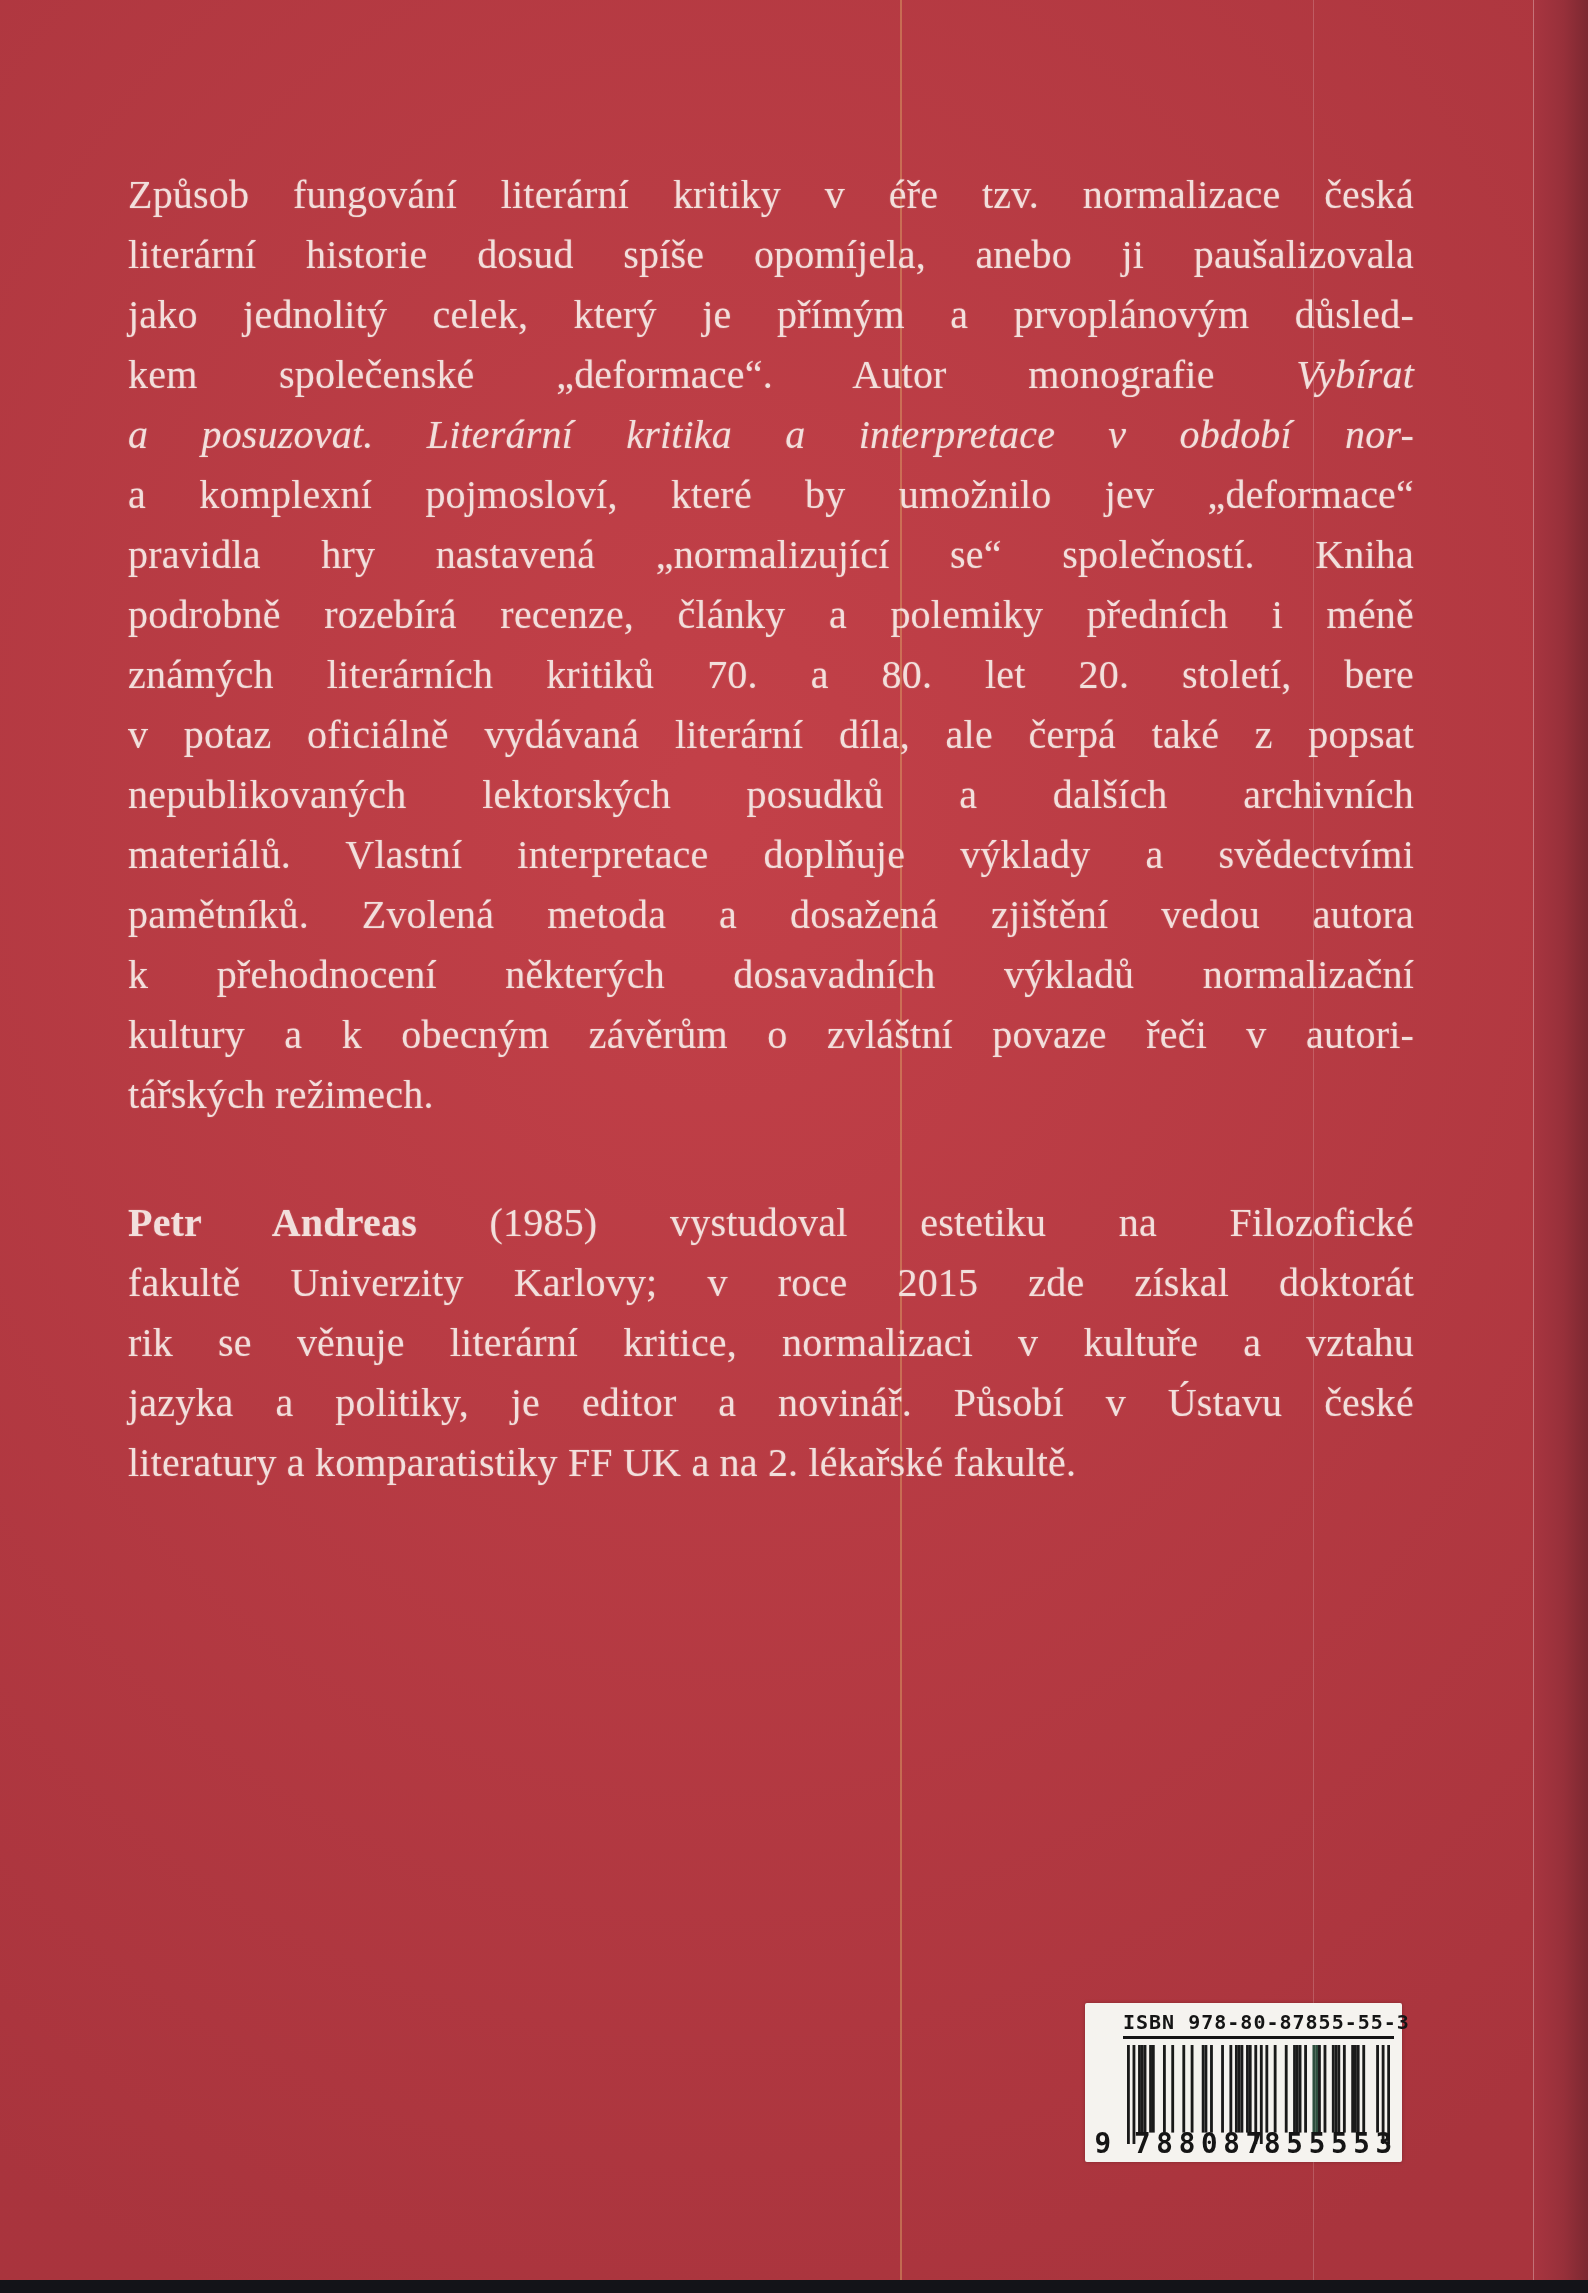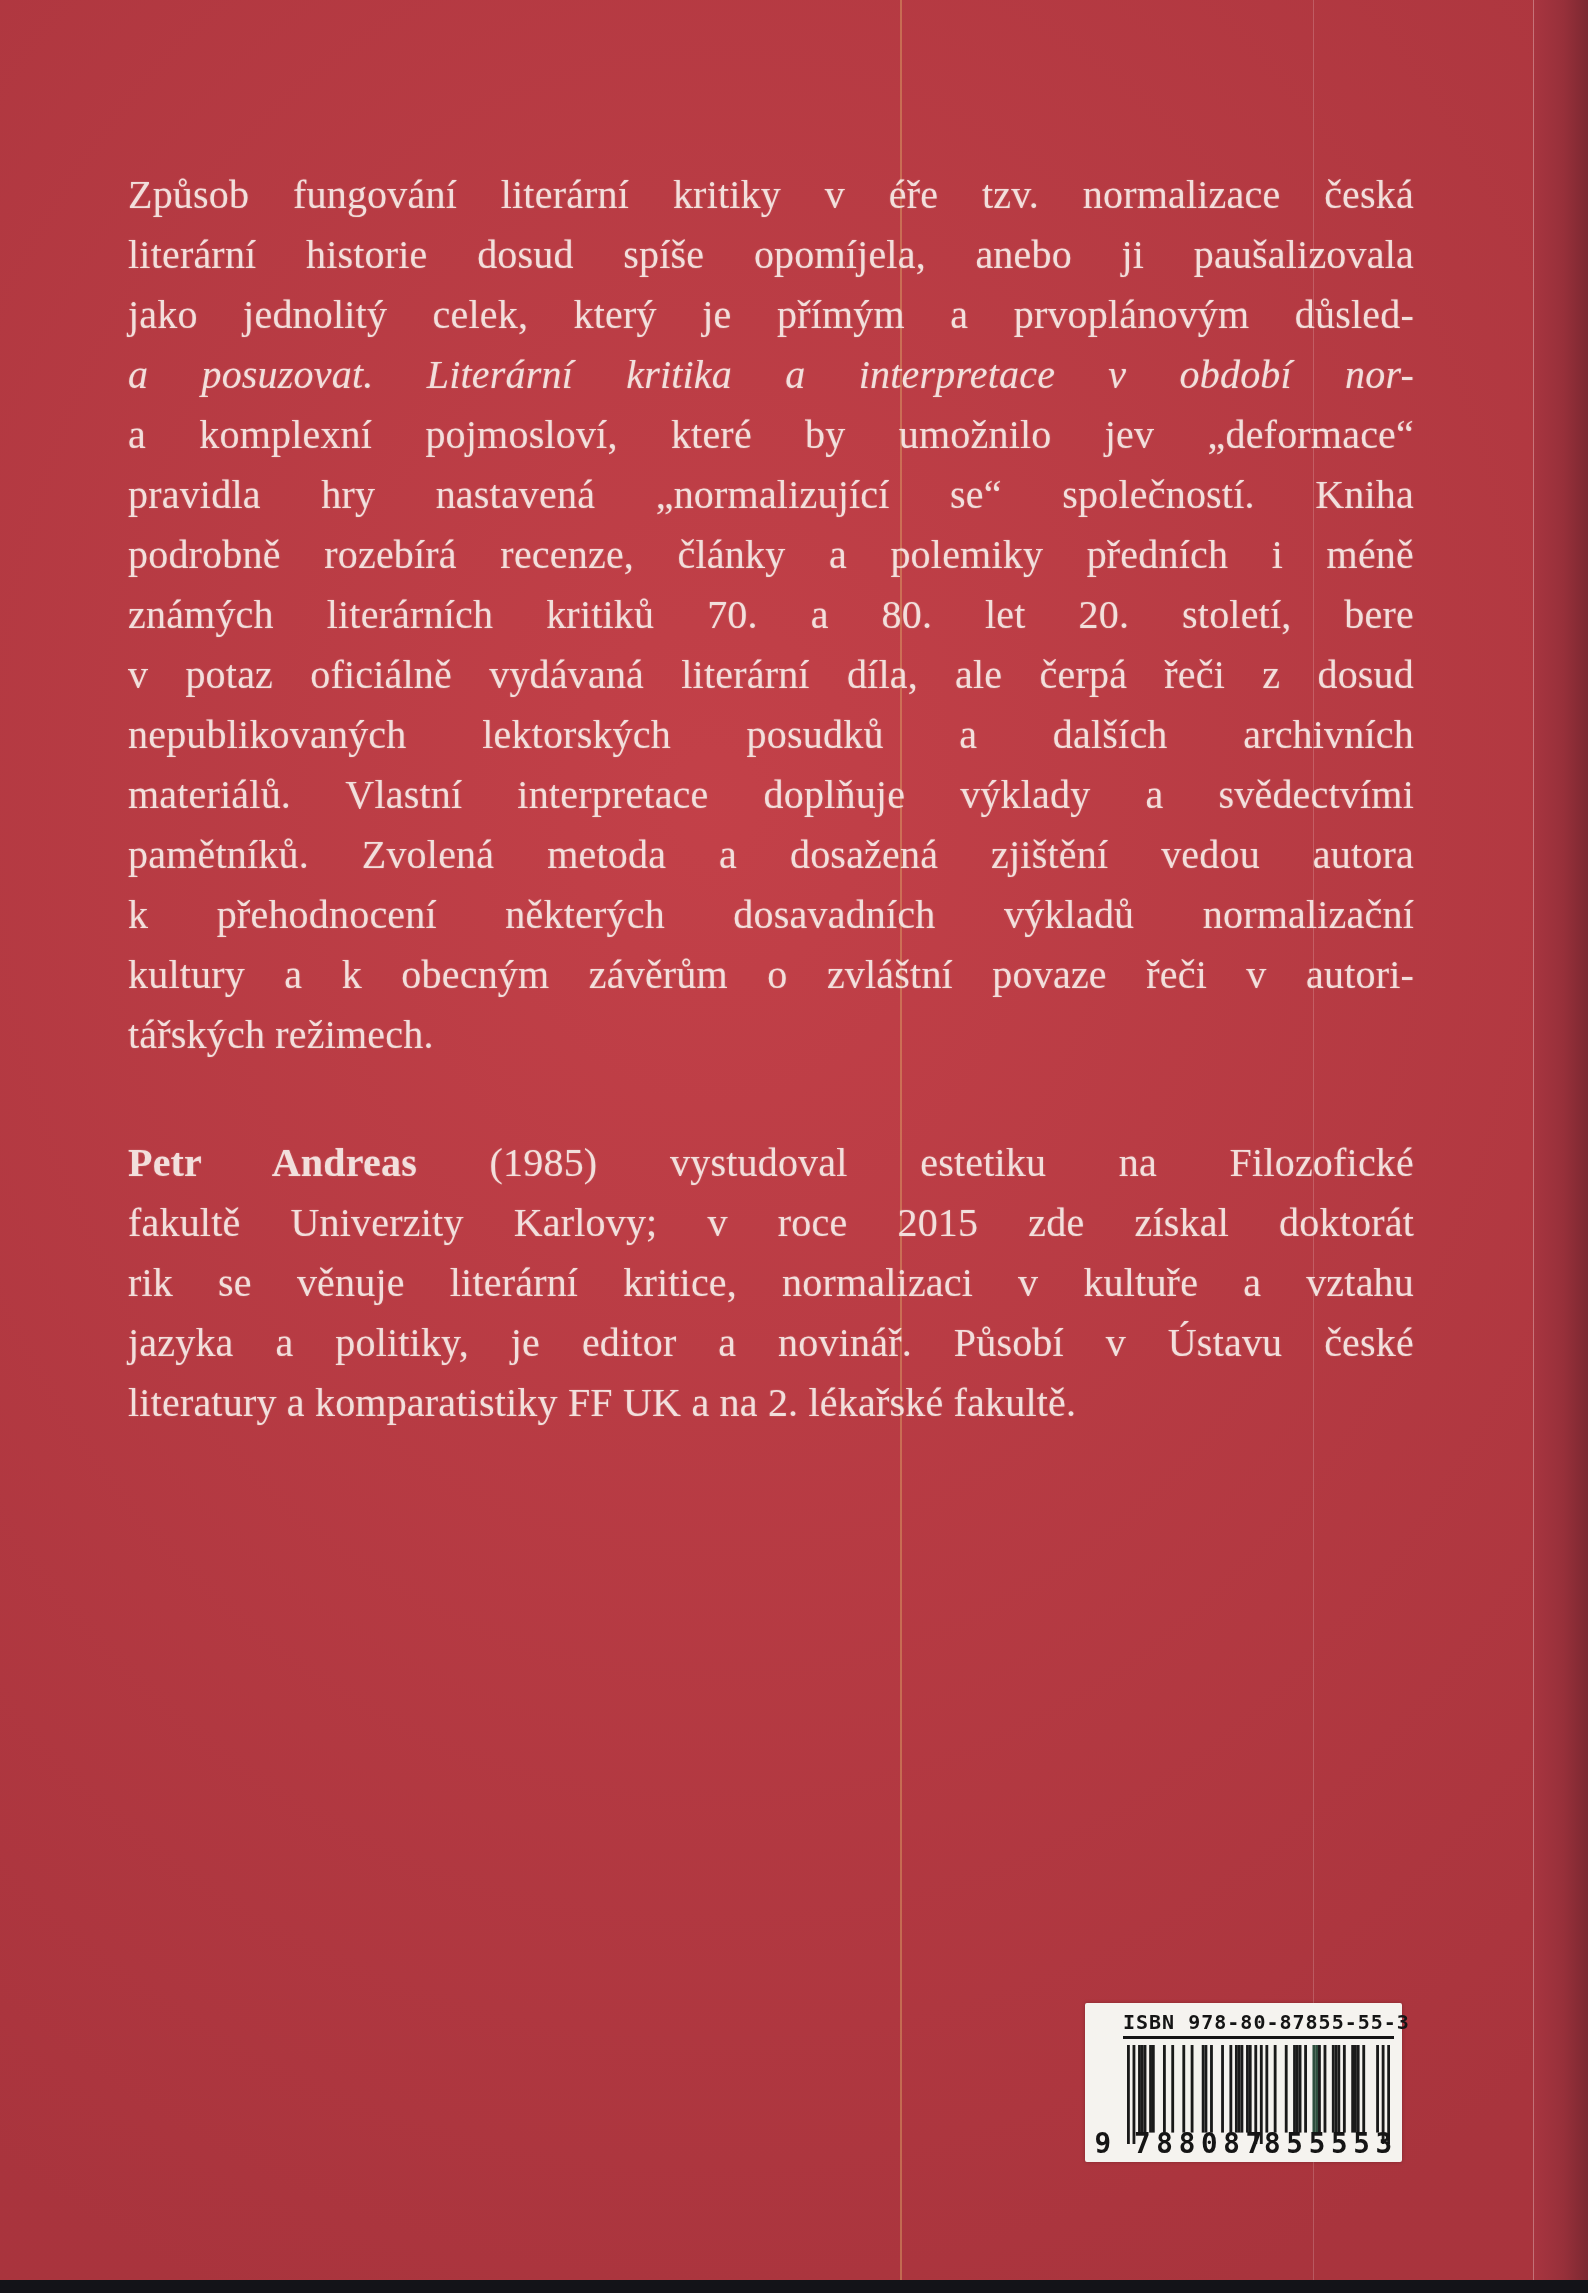--- a/index.html
+++ b/index.html
@@ -72,26 +72,27 @@
   <div class="fold-line fold-warm"></div>
   <div class="fold-line fold-light"></div>
   <div class="right-band"></div>
   <div class="fold-line edge-line"></div>
 
   <div class="textblock" id="textblock">
       <div class="para">
         <div class="tline"><span class="seg-n">Způsob fungování literární kritiky v éře tzv. normalizace česká</span></div>
         <div class="tline"><span class="seg-n">literární historie dosud spíše opomíjela, anebo ji paušalizovala</span></div>
         <div class="tline"><span class="seg-n">jako jednolitý celek, který je přímým a prvoplánovým důsled-</span></div>
+        <div class="tline"><span class="seg-n">kem společenské „deformace“. Autor monografie </span><span class="seg-i">Vybírat</span></div>
         <div class="tline"><span class="seg-i">a posuzovat. Literární kritika a interpretace v období nor-</span></div>
         <div class="tline"><span class="seg-n">a komplexní pojmosloví, které by umožnilo jev „deformace“</span></div>
         <div class="tline"><span class="seg-n">pravidla hry nastavená „normalizující se“ společností. Kniha</span></div>
         <div class="tline"><span class="seg-n">podrobně rozebírá recenze, články a polemiky předních i méně</span></div>
         <div class="tline"><span class="seg-n">známých literárních kritiků 70. a 80. let 20. století, bere</span></div>
-        <div class="tline"><span class="seg-n">v potaz oficiálně vydávaná literární díla, ale čerpá řeči z dosud</span></div>
+        <div class="tline"><span class="seg-n">v potaz oficiálně vydávaná literární díla, ale čerpá také z popsat</span></div>
         <div class="tline"><span class="seg-n">nepublikovaných lektorských posudků a dalších archivních</span></div>
         <div class="tline"><span class="seg-n">materiálů. Vlastní interpretace doplňuje výklady a svědectvími</span></div>
         <div class="tline"><span class="seg-n">pamětníků. Zvolená metoda a dosažená zjištění vedou autora</span></div>
         <div class="tline"><span class="seg-n">k přehodnocení některých dosavadních výkladů normalizační</span></div>
         <div class="tline"><span class="seg-n">kultury a k obecným závěrům o zvláštní povaze řeči v autori-</span></div>
         <div class="tline lastline"><span class="seg-n">tářských režimech.</span></div>
       </div>
       <div class="para">
         <div class="tline"><span class="seg-b">Petr Andreas</span><span class="seg-n"> (1985) vystudoval estetiku na Filozofické</span></div>
         <div class="tline"><span class="seg-n">fakultě Univerzity Karlovy; v roce 2015 zde získal doktorát</span></div>

